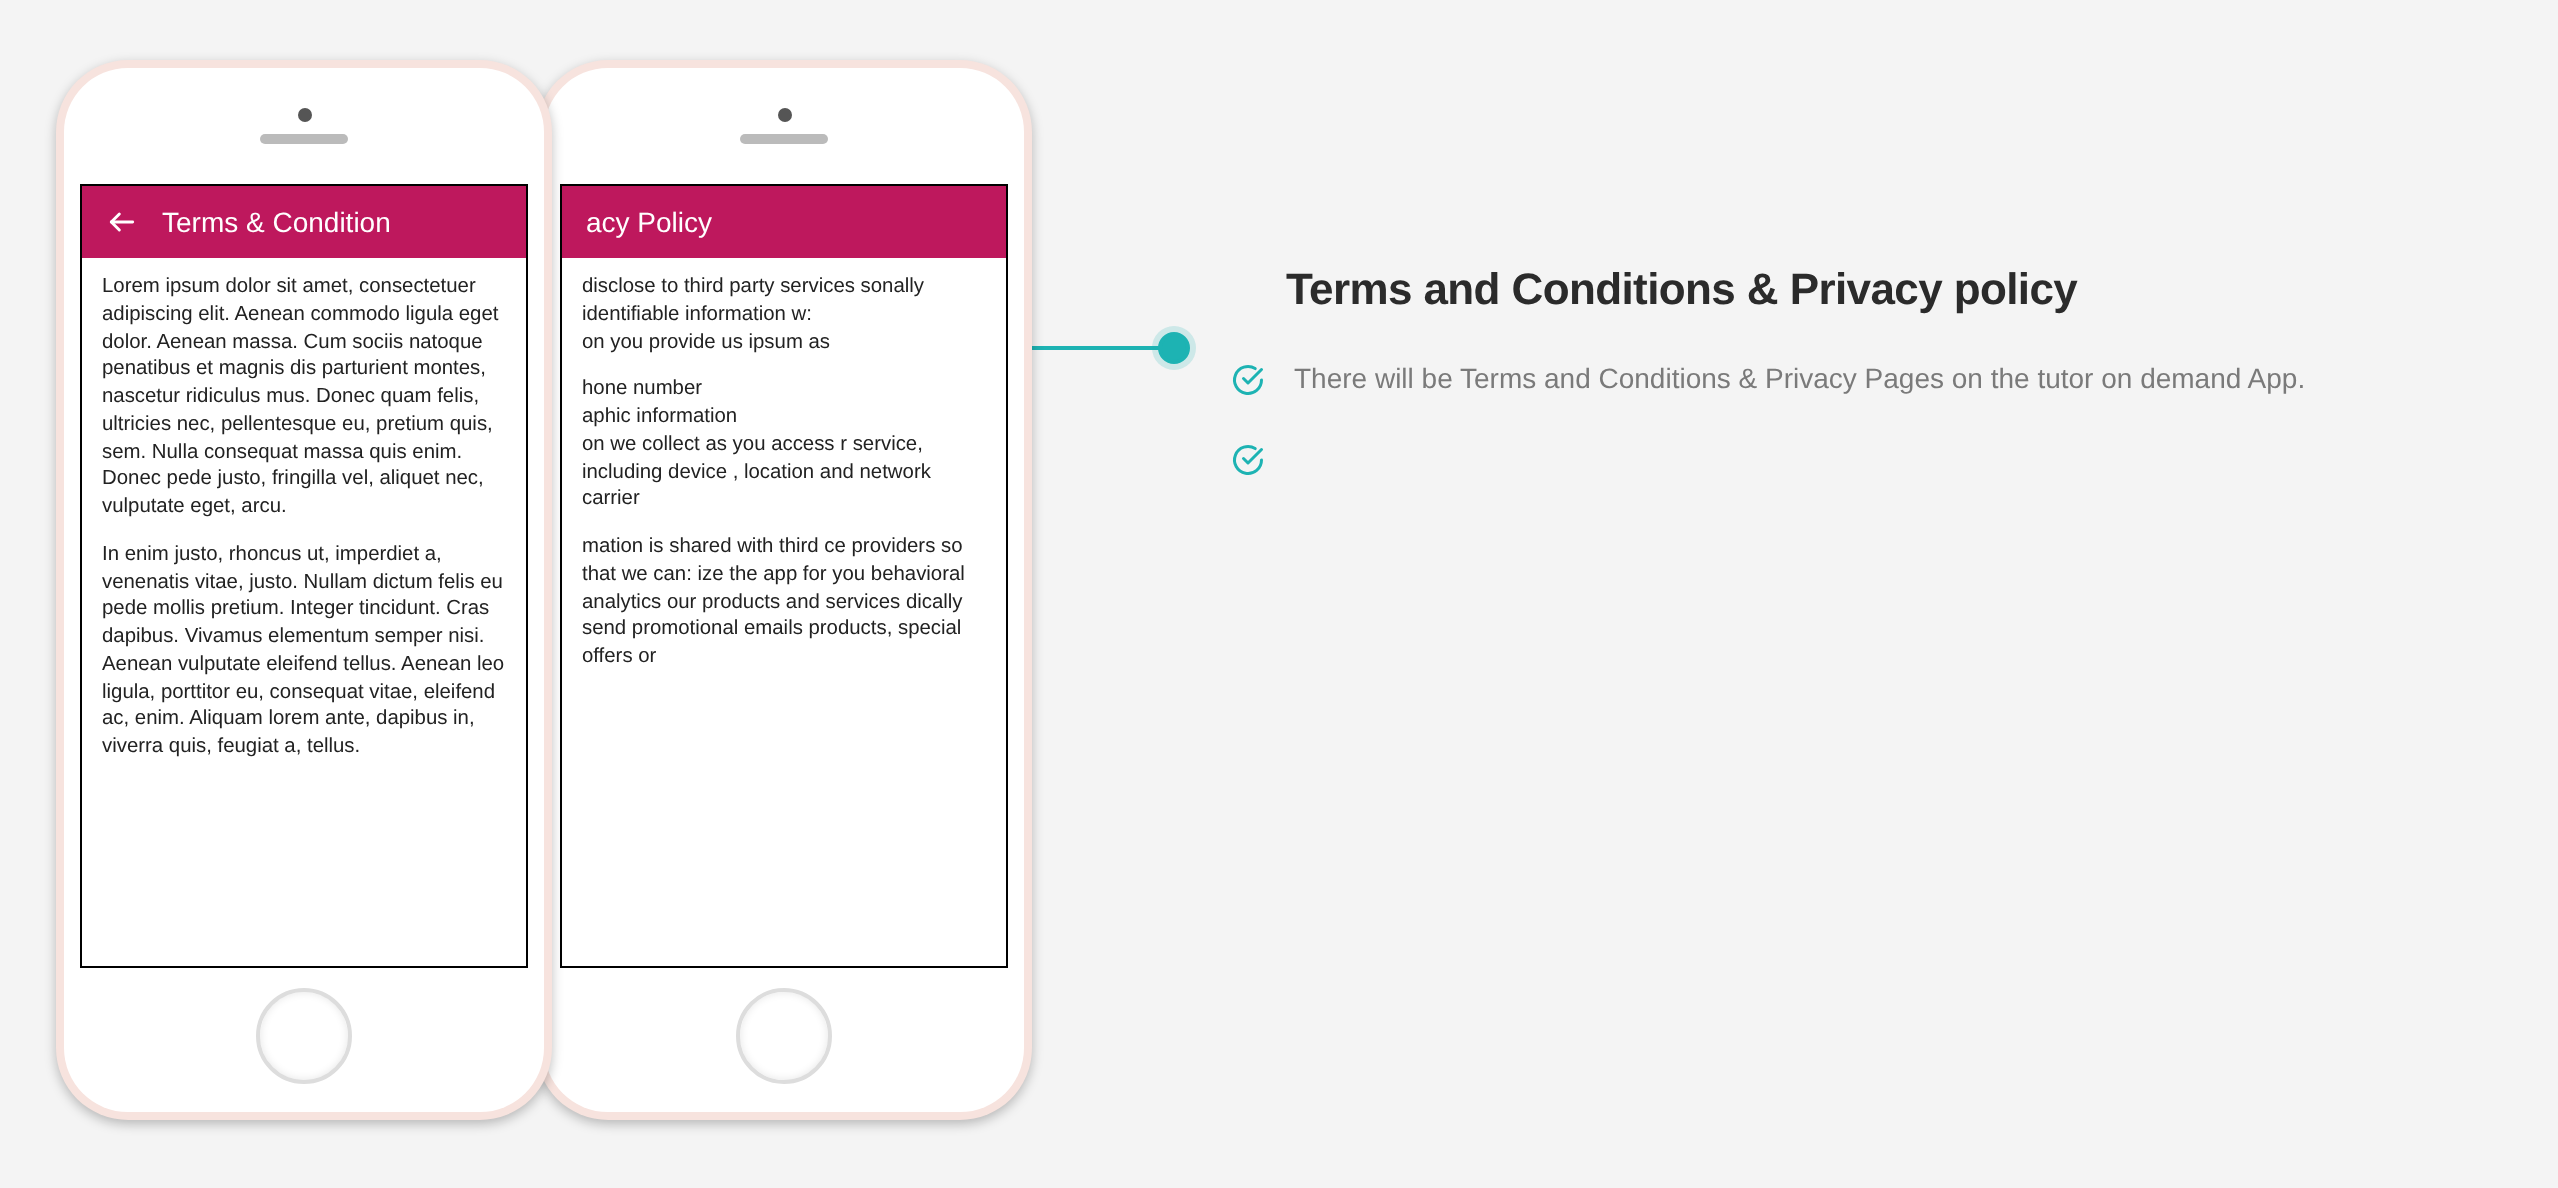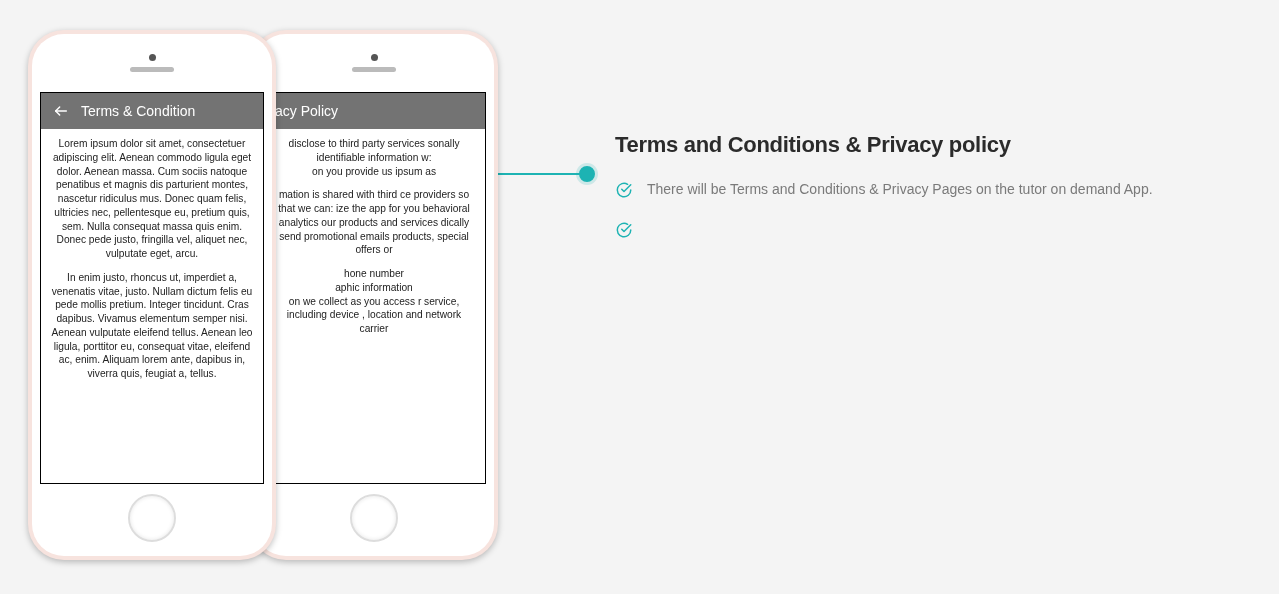--- a/index.html
+++ b/index.html
@@ -29,59 +29,58 @@
   }
   .phone-inner {
     width: 100%;
     height: 100%;
     background: #fff;
     border-radius: 32px;
     position: relative;
     overflow: hidden;
   }
   .phone.left { left: 0; top: 0; z-index: 2; }
-  .phone.right { left: 222px; top: 0; z-index: 1; }
+  .phone.right { left: 240px; top: 0; z-index: 1; }
   .top-sensors {
     height: 58px;
     display: flex;
     flex-direction: column;
     align-items: center;
     justify-content: center;
     gap: 6px;
   }
   .camera-dot { width: 7px; height: 7px; background: #555; border-radius: 50%; }
   .speaker { width: 44px; height: 5px; background: #bbb; border-radius: 3px; }
   .screen {
     margin: 0 8px;
     border: 1px solid #000;
     height: 392px;
     overflow: hidden;
     display: flex;
     flex-direction: column;
   }
   .screen-header {
-    background: #737373;
+    background: #be185d;
     color: #fff;
     padding: 10px 12px;
     display: flex;
     align-items: center;
     gap: 12px;
     font-size: 14px;
   }
   .back-arrow {
     width: 16px; height: 16px; display:inline-block; 
   }
   .screen-body {
     padding: 8px 10px;
     font-size: 10.2px;
     line-height: 1.35;
     color: #222;
     overflow: hidden;
     flex: 1;
-    text-align: center;
   }
   .screen-body p { margin-bottom: 10px; }
   .home-btn {
     position: absolute;
     bottom: 14px;
     left: 50%;
     transform: translateX(-50%);
     width: 48px; height: 48px;
     border: 2px solid #ddd;
     border-radius: 50%;
@@ -111,20 +110,21 @@
     left: 615px;
     top: 132px;
     width: 620px;
   }
   .content h2 {
     font-size: 22px;
     color: #2b2b2b;
     font-weight: 700;
     margin-bottom: 22px;
     letter-spacing: -0.3px;
+    margin-left: 28px;
   }
   .feature-row {
     display: flex;
     align-items: flex-start;
     gap: 14px;
     margin-bottom: 20px;
   }
   .check-ic {
     width: 18px; height: 18px; flex-shrink: 0; margin-top: 1px;
   }
@@ -145,24 +145,24 @@
         <span class="camera-dot"></span>
         <span class="speaker"></span>
       </div>
       <div class="screen">
         <div class="screen-header">
           <span>acy Policy</span>
         </div>
         <div class="screen-body">
           <p style="white-space:pre-line">disclose to third party services sonally identifiable information w:
 on you provide us ipsum as</p>
-          <p>mation is shared with third ce providers so that we can: ize the app for you behavioral analytics our products and services dically send promotional emails products, special offers or</p>
           <p style="white-space:pre-line">hone number
 aphic information
 on we collect as you access r service, including device , location and network carrier</p>
+          <p>mation is shared with third ce providers so that we can: ize the app for you behavioral analytics our products and services dically send promotional emails products, special offers or</p>
         </div>
       </div>
       <div class="home-btn"></div>
     </div>
   </div>
 
   <div class="phone left">
     <div class="phone-inner">
       <div class="top-sensors">
         <span class="camera-dot"></span>

